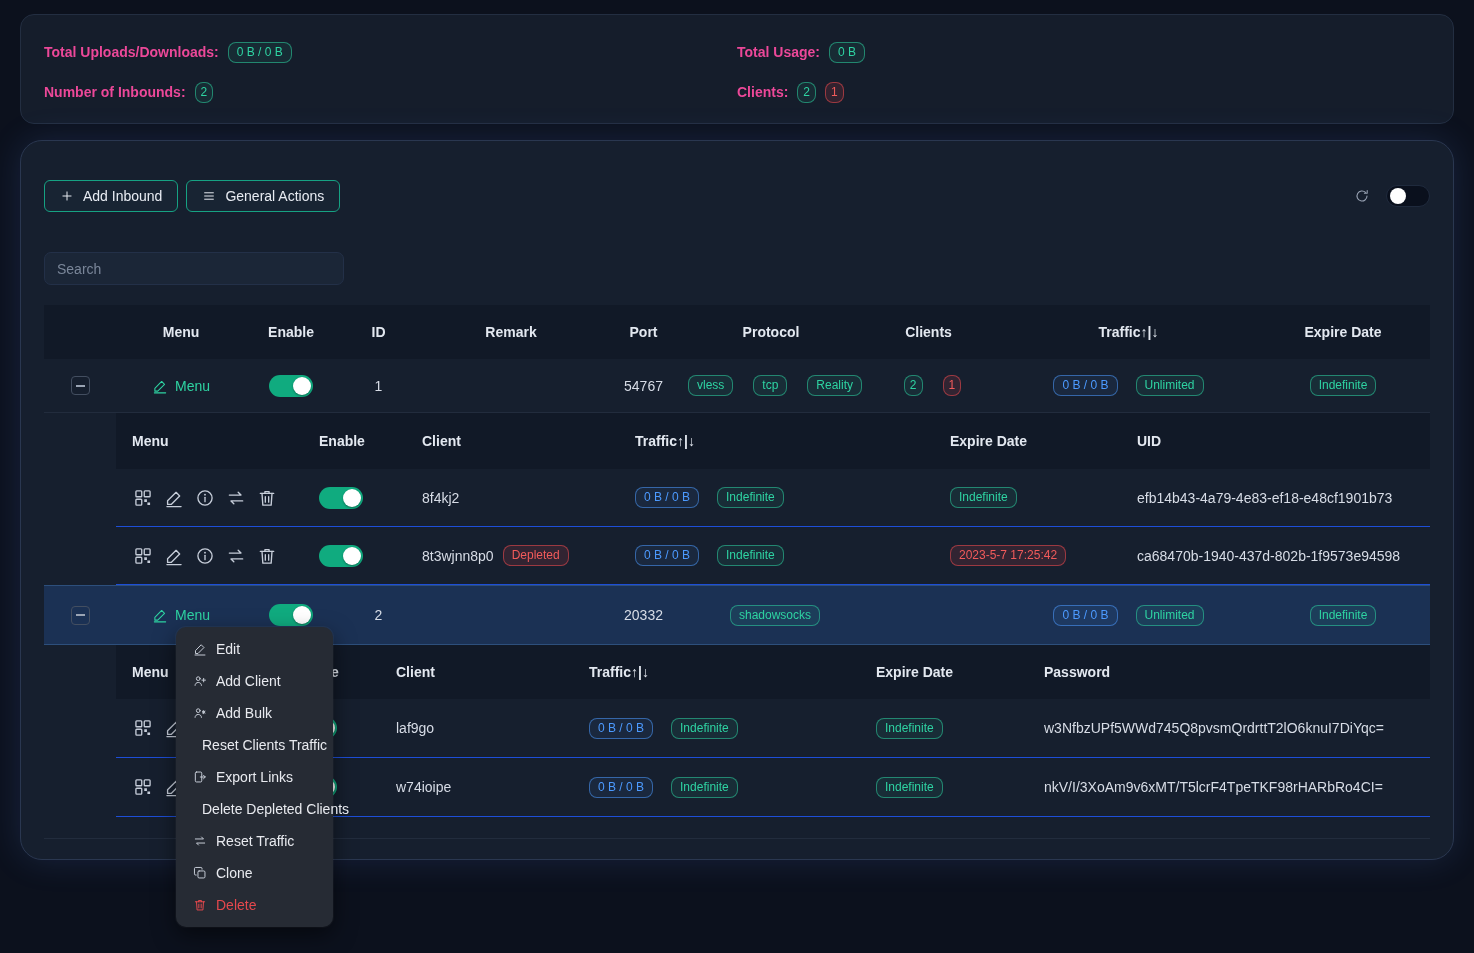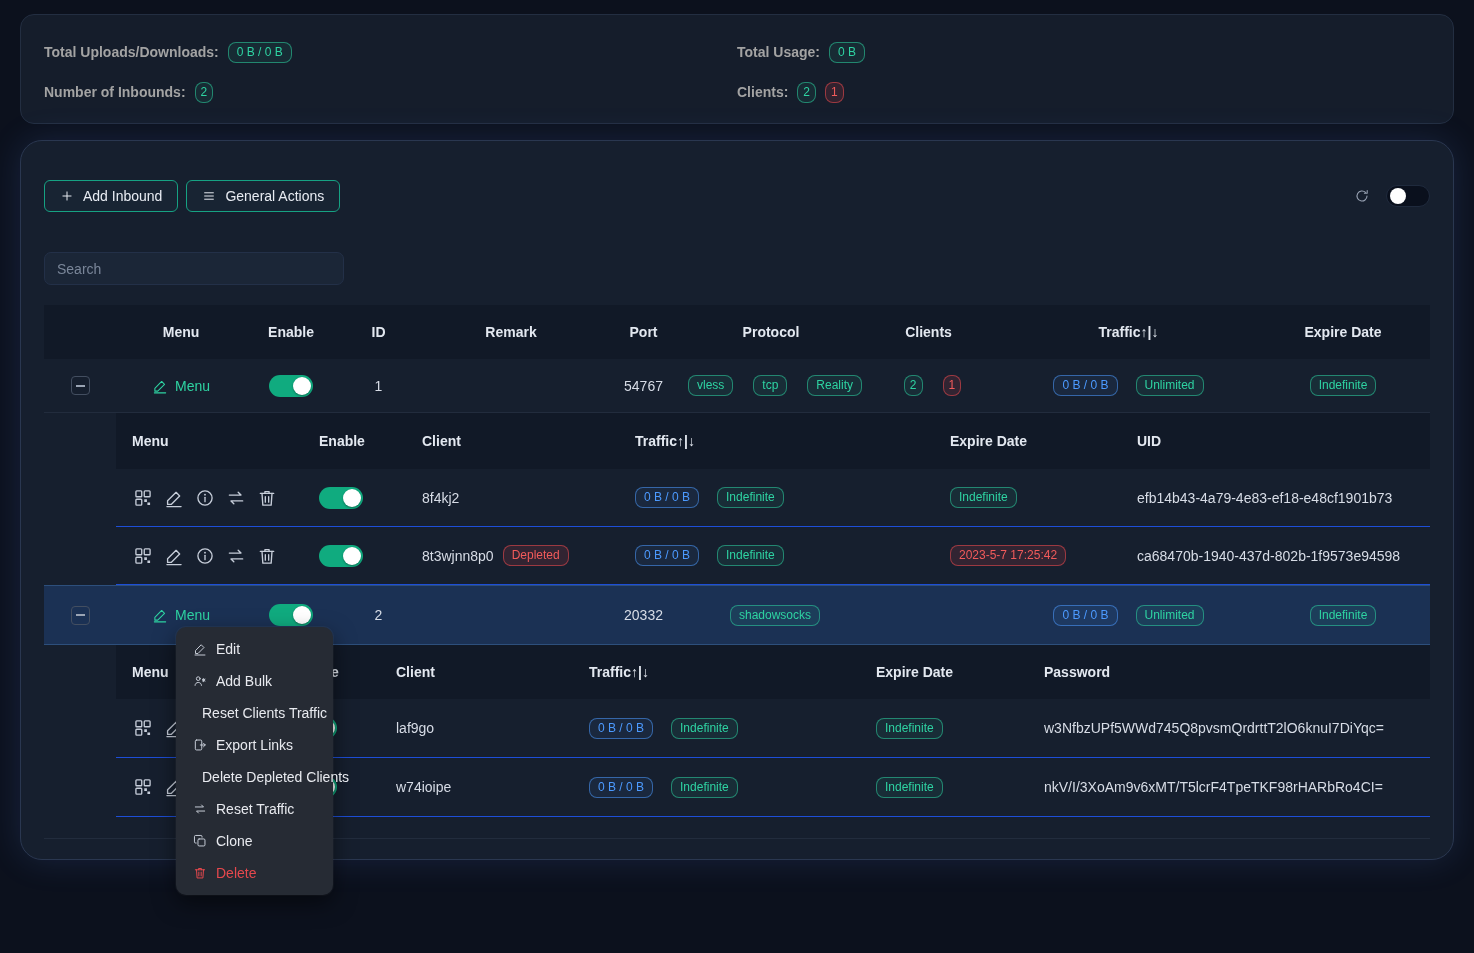--- a/index.html
+++ b/index.html
@@ -29,21 +29,21 @@
   .badge.count { padding:1px 5px; }
 
   
   .stats-card {
     margin:14px 20px 0; height:110px; border-radius:14px;
     background:#151d2b; border:1px solid #232e41;
     padding:20px 23px 16px;
     display:grid; grid-template-columns:1fr 1fr; grid-auto-rows:34px; row-gap:6px;
   }
   .stat { display:flex; align-items:center; gap:9px; }
-  .stat-label { font-size:14px; font-weight:700; color:#a3a3a3; }
+  .stat-label { font-size:14px; font-weight:700; color:#ec4899; }
 
   
   .card {
     margin:16px 20px 0; border-radius:22px; position:relative;
     background:#161f2e; border:1px solid #2a3750;
     box-shadow:0 0 34px rgba(93,139,255,.15);
     padding:31px 23px 20px;
   }
 
   .toolbar { display:flex; align-items:center; gap:8px; margin-bottom:40px;margin-top:8px; }
@@ -586,20 +586,26 @@
 
     <div class="cmenu">
       <div class="cmenu-item">
         <svg class="ic xs mi">
             <use href="#i-pencil"></use>
           </svg>
         <span>Edit</span>
       </div>
       <div class="cmenu-item">
         <svg class="ic xs mi">
+            <use href="#i-user-plus"></use>
+          </svg>
+        <span>Add Client</span>
+      </div>
+      <div class="cmenu-item">
+        <svg class="ic xs mi">
             <use href="#i-user-star"></use>
           </svg>
         <span>Add Bulk</span>
       </div>
       <div class="cmenu-item">
         <svg class="ic xs mi">
             <use href="#i-card"></use>
           </svg>
         <span>Reset Clients Traffic</span>
       </div>

